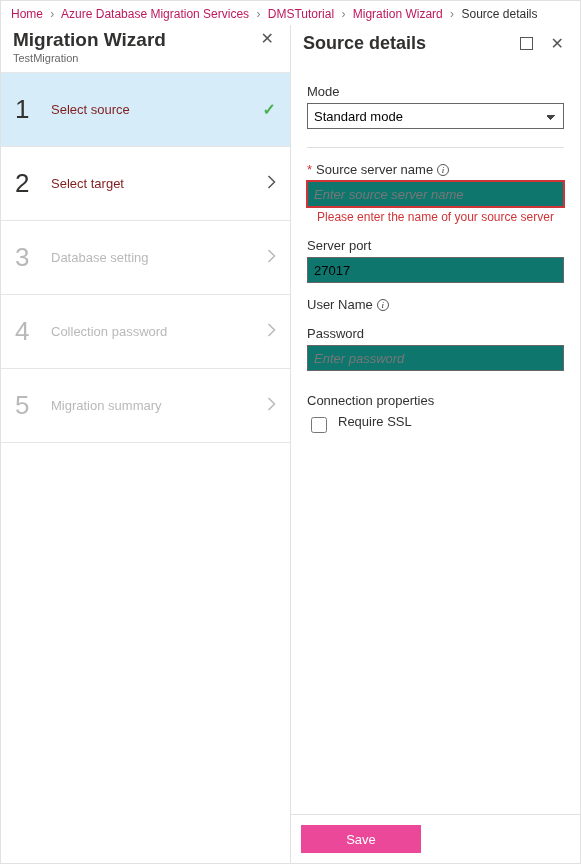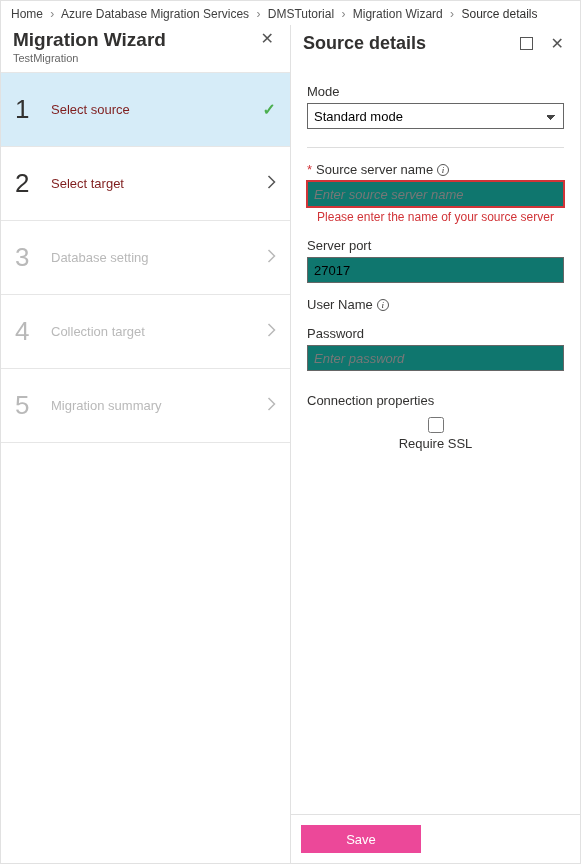--- a/index.html
+++ b/index.html
@@ -1,19 +1,19 @@
 <!DOCTYPE html>
 <html><head>
 <meta charset="utf-8">
 <style>
   * { box-sizing: border-box; }
   html, body { margin:0; padding:0; font-family: "Segoe UI", Arial, sans-serif; font-size:13px; color:#323130; background:#fff; }
   .root { width:581px; height:864px; border:1px solid #e1e1e1; display:flex; flex-direction:column; }
   .breadcrumbs { padding:6px 10px 4px 10px; font-size:12px; white-space:nowrap; overflow:hidden; }
-  .breadcrumbs a { color:#404040; text-decoration:none;text-align:right; }
+  .breadcrumbs a { color:#be185d; text-decoration:none;text-align:right; }
   .breadcrumbs .sep { color:#888; padding:0 4px; display:inline-block;}
   .breadcrumbs .current { color:#323130; }
   .panels { flex:1; display:flex; overflow:hidden; }
   .left { width:290px; border-right:1px solid #e1e1e1; display:flex; flex-direction:column;}
   .left-header { padding:4px 12px 8px 12px; display:flex; align-items:flex-start; }
   .left-header .titles { flex:1; }
   .left-header h1 { font-size:19px; font-weight:600; margin:0; }
   .left-header .sub { font-size:11px; color:#666; margin-top:1px;}
   .close-x { font-size:16px; color:#555; cursor:pointer; padding:2px 4px; line-height:1;}
   .steps { border-top:1px solid #e6e6e6; }
@@ -31,21 +31,21 @@
   .form { padding:10px 16px; flex:1; overflow:auto;}
   .field-label { font-size:13px; color:#323130; margin:14px 0 4px 0; display:flex; align-items:center; gap:4px;}
   .req { color:#d13438; }
   .info-icon { display:inline-flex; width:12px; height:12px; border:1px solid #555; border-radius:50%; align-items:center; justify-content:center; font-size:9px; font-style:italic; font-family:Georgia, serif; cursor:help;}
   .select, .input { width:100%; height:26px; border:1px solid #666; padding:0 6px; font-size:13px; font-family:inherit; background:#0f766e;}
   .select { appearance:none; padding-right:10px; background:linear-gradient(45deg, transparent 50%, #444 50%) calc(100% - 12px) 11px / 5px 5px no-repeat, linear-gradient(-45deg, transparent 50%, #444 50%) calc(100% - 7px) 11px / 5px 5px no-repeat, #fff;}
   .input.err { border:1px solid #d13438; outline:1px solid #d13438;}
   .err-msg { color:#d13438; font-size:12px; margin-top:3px;text-align:center;}
   .input::placeholder { font-style:italic; color:#777;}
   hr.thin { border:none; border-top:1px solid #ddd; margin:18px 0 2px 0;}
-  .checkbox-row { display:flex; align-items:center; margin-top:6px;flex-direction:column;}
+  .checkbox-row { display:flex; gap:8px; margin-top:6px;}
   .checkbox-row input { width:16px; height:16px;}
   .footer { border-top:1px solid #e1e1e1; padding:10px; }
   .save-btn { background:#ec4899; color:#fff; border:none; width:120px; height:28px; font-size:13px; cursor:pointer;}
   svg.chev-svg { width:9px; height:14px; }
 </style>
 </head>
 <body>
 
 <div class="root">
 
@@ -90,21 +90,21 @@
           <div class="num">3</div>
           <div class="label">Database setting</div>
           <div class="chev">
             <svg class="chev-svg" viewBox="0 0 8 14">
                 <path d="M1 1 L7 7 L1 13" stroke="#b9b9b9" stroke-width="1.5" fill="none"></path>
               </svg>
           </div>
         </div>
         <div class="step faded">
           <div class="num">4</div>
-          <div class="label">Collection target</div>
+          <div class="label">Collection password</div>
           <div class="chev">
             <svg class="chev-svg" viewBox="0 0 8 14">
                 <path d="M1 1 L7 7 L1 13" stroke="#b9b9b9" stroke-width="1.5" fill="none"></path>
               </svg>
           </div>
         </div>
         <div class="step faded">
           <div class="num">5</div>
           <div class="label">Migration summary</div>
           <div class="chev">

